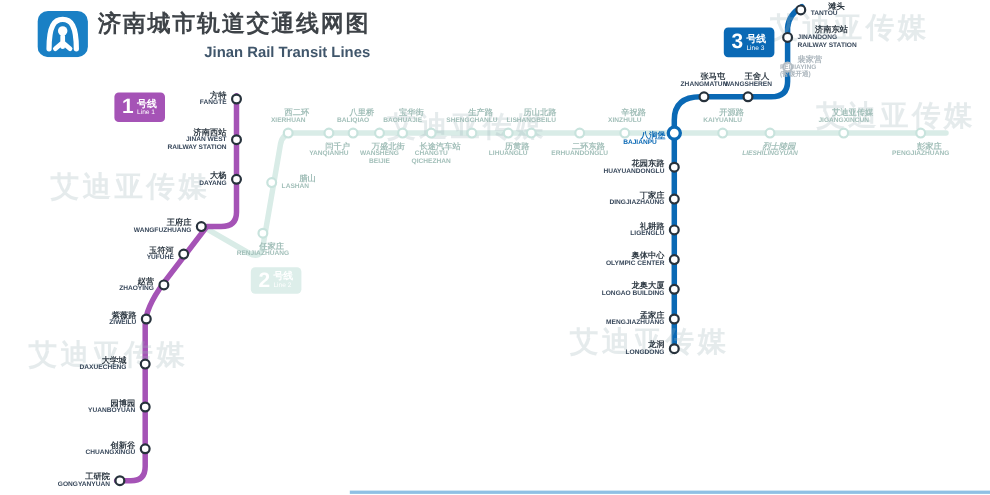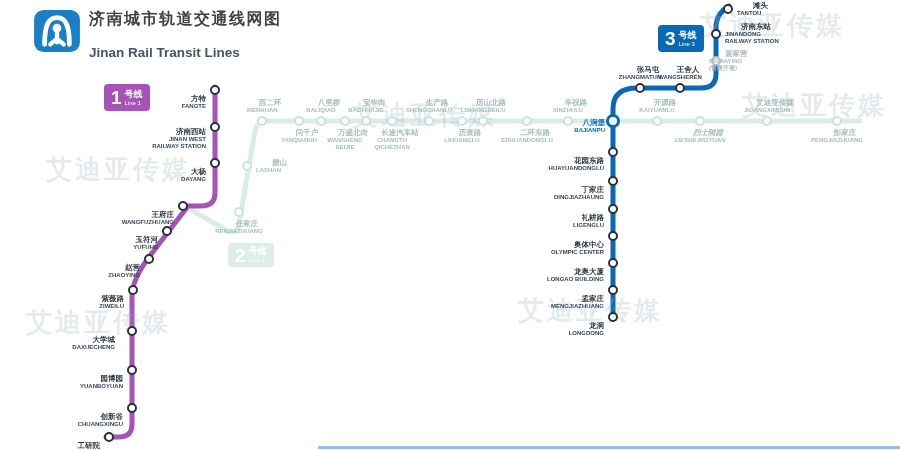--- a/index.html
+++ b/index.html
@@ -3,22 +3,22 @@
 <meta charset="utf-8">
 <style>
   html,body{margin:0;padding:0;background:#e8e8e8;}
   #screen{position:relative;width:900px;height:450px;background:#ffffff;overflow:hidden;
           font-family:"Liberation Sans", sans-serif;}
   #map-svg{position:absolute;left:0;top:0;width:900px;height:450px;}
 
   
   #header{position:absolute;left:34px;top:10px;display:flex;align-items:flex-start;gap:9px;}
   #logo{width:46px;height:42px;flex:0 0 auto;}
-  .title-zh{font-size:16px;font-weight:700;color:#3e4348;letter-spacing:1.5px;line-height:1.1;}
-  .title-en{font-size:13.5px;font-weight:600;color:#40566b;margin-top:17px;}
+  .title-zh{font-size:21px;font-weight:700;color:#3e4348;letter-spacing:1.5px;line-height:1.1;}
+  .title-en{font-size:13.5px;font-weight:600;color:#40566b;margin-top:7px;text-align:right;}
 
   
   .badge{position:absolute;height:27px;border-radius:4px;color:#fff;display:flex;align-items:center;
          justify-content:center;gap:3px;padding:0 7px;box-sizing:border-box;}
   .badge .num{font-size:19px;font-weight:700;line-height:1;}
   .badge .col{display:flex;flex-direction:column;align-items:flex-start;line-height:1;text-align:center;}
   .badge .suffix{font-size:9px;font-weight:700;}
   .badge .sub{font-size:6px;margin-top:1px;}
 
   
@@ -28,25 +28,25 @@
   .dot.pending{border-color:#b4bec5;}
   .dot.transfer{width:8px;height:8px;border:3px solid #0a69b5;}
 
   
   .slabel{position:absolute;white-space:pre-line;}
   .slabel .zh{font-size:7.5px;font-weight:700;color:#2f3a44;line-height:1.2;display:block;padding-left:16px;}
   .slabel .en{font-size:6px;font-weight:700;color:#37475a;line-height:1.2;display:block;}
   .slabel.l2 .zh,.slabel.l2 .en{color:#a2bfb9;}
   .slabel.pending .zh,.slabel.pending .en{color:#adb7be;font-weight:600;}
   .slabel.transfer .zh,.slabel.transfer .en{color:#0a69b5;}
-  .side-left{transform:translate(calc(-100% - 9px),-50%);text-align:right;margin-top:12px;}
+  .side-left{transform:translate(calc(-100% - 9px),-50%);text-align:right;}
   .side-right{transform:translate(9px,-50%);text-align:left;}
   .side-above{transform:translate(-50%,calc(-100% - 7px));text-align:center;}
   .side-below{transform:translate(-50%,7px);text-align:center;}
-  .side-left-below{transform:translate(calc(-100% - 8px),-3px);text-align:right;}
+  .side-left-below{transform:translate(calc(-100% - 8px),-3px);}
 
   
   .wm{position:absolute;font-size:26px;letter-spacing:3px;color:#9fb3ba;opacity:.26;
       font-weight:700;pointer-events:none;}
 
   #bottom-border{position:absolute;left:318px;top:446px;width:582px;height:3px;background:#8fc0e4;}
 </style>
 </head>
 <body>
 

